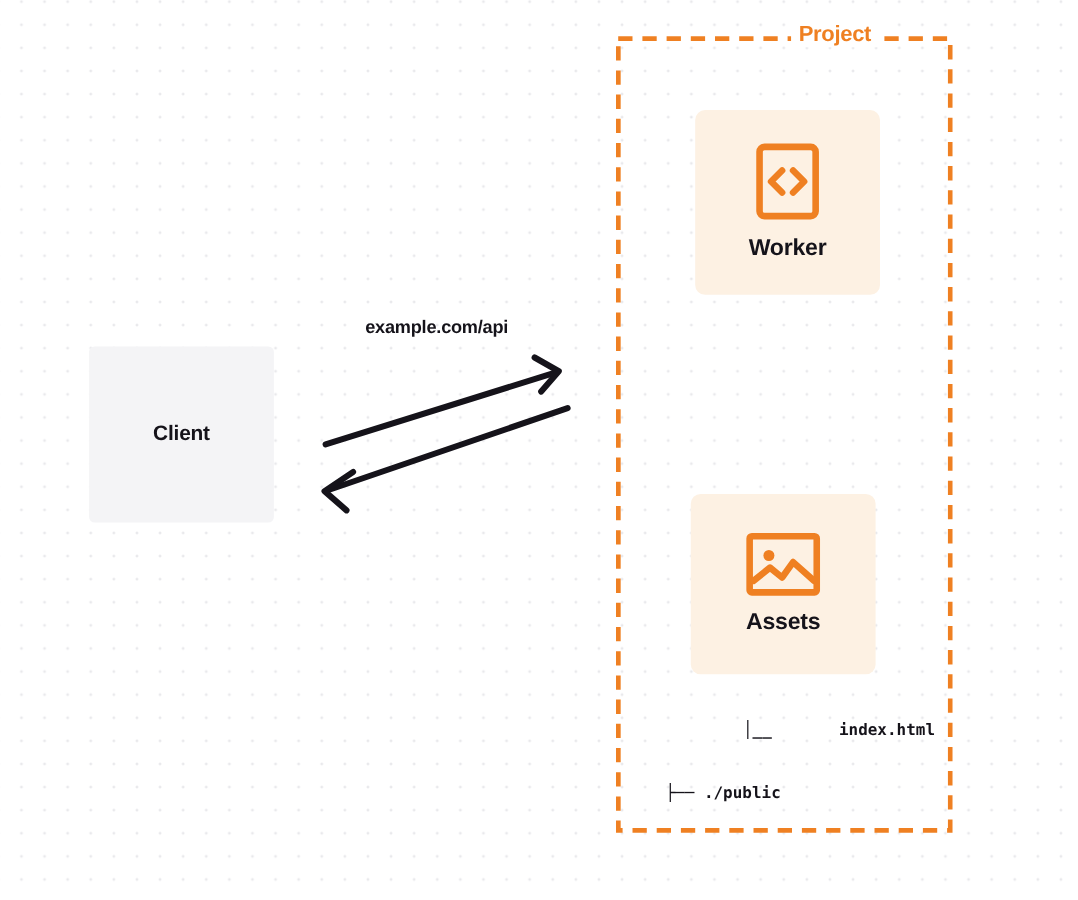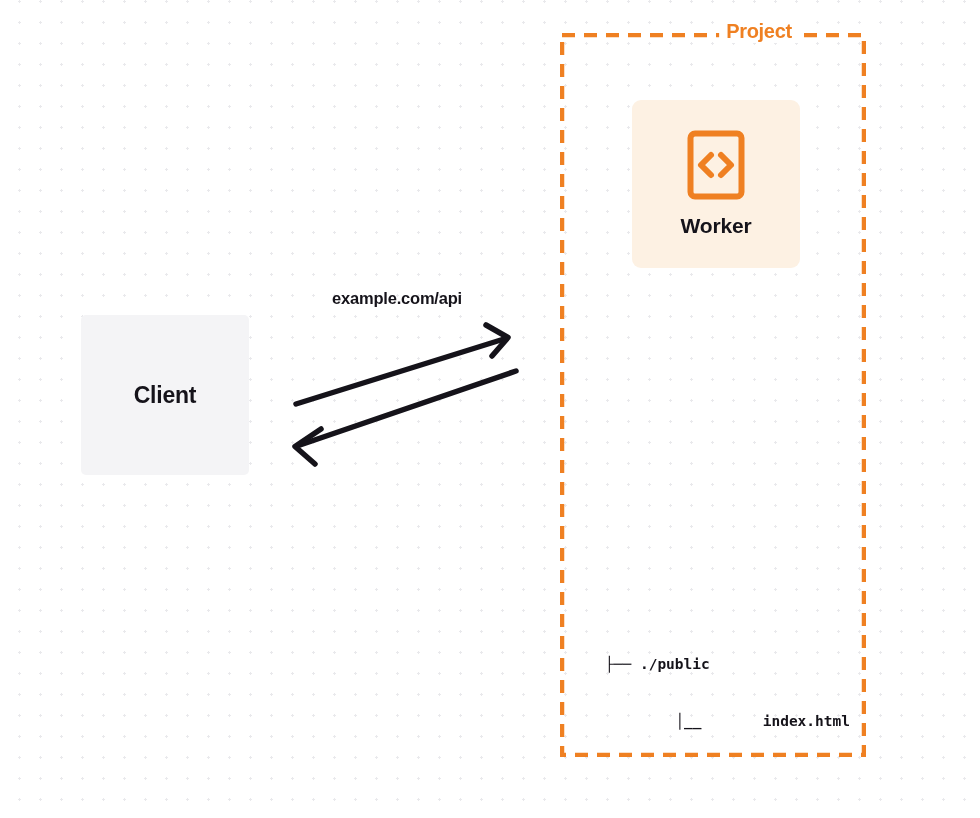--- a/index.html
+++ b/index.html
@@ -40,21 +40,21 @@
     top: 315px;
     width: 168px;
     height: 160px;
     background: #f4f4f6;
     border-radius: 5px;
     display: flex;
     align-items: center;
     justify-content: center;
   }
   #client-node .node-label {
-    font-size: 23px;
+    font-size: 19px;
     font-weight: bold;
     color: #15131a;
     letter-spacing: -0.2px;
   }
 
   
   #arrow-layer {
     position: absolute;
     left: 270px;
     top: 320px;
@@ -197,21 +197,31 @@
       <span class="card-icon">
         <svg width="58" height="70" viewBox="0 0 58 70">
           <rect x="3.5" y="3.5" width="51" height="63" rx="4.5" ry="4.5" fill="none" stroke="#ef8022" stroke-width="6"></rect>
           <polyline points="24,25 14,35 24,45" fill="none" stroke="#ef8022" stroke-width="6" stroke-linecap="round" stroke-linejoin="round"></polyline>
           <polyline points="34,25 44,35 34,45" fill="none" stroke="#ef8022" stroke-width="6" stroke-linecap="round" stroke-linejoin="round"></polyline>
         </svg>
       </span>
       <span class="card-label">Worker</span>
     </div>
 
+    <div id="assets-card" class="service-card">
+      <span class="card-icon">
+        <svg width="68" height="58" viewBox="0 0 68 58">
+          <rect x="3.5" y="3.5" width="61" height="51" rx="2" ry="2" fill="none" stroke="#ef8022" stroke-width="6"></rect>
+          <circle cx="21" cy="21" r="5" fill="#ef8022"></circle>
+          <polyline points="7,44 22,32 33,41 43,27 62,44" fill="none" stroke="#ef8022" stroke-width="6" stroke-linecap="round" stroke-linejoin="round"></polyline>
+        </svg>
+      </span>
+      <span class="card-label">Assets</span>
+    </div>
 
     <div id="file-tree">
+      <span class="tree-row">│__       index.html</span>
       <span class="tree-row root">├── ./public</span>
-      <span class="tree-row">│__       index.html</span>
       
     </div>
 
   </div>
 </div>
 
 </body></html>

